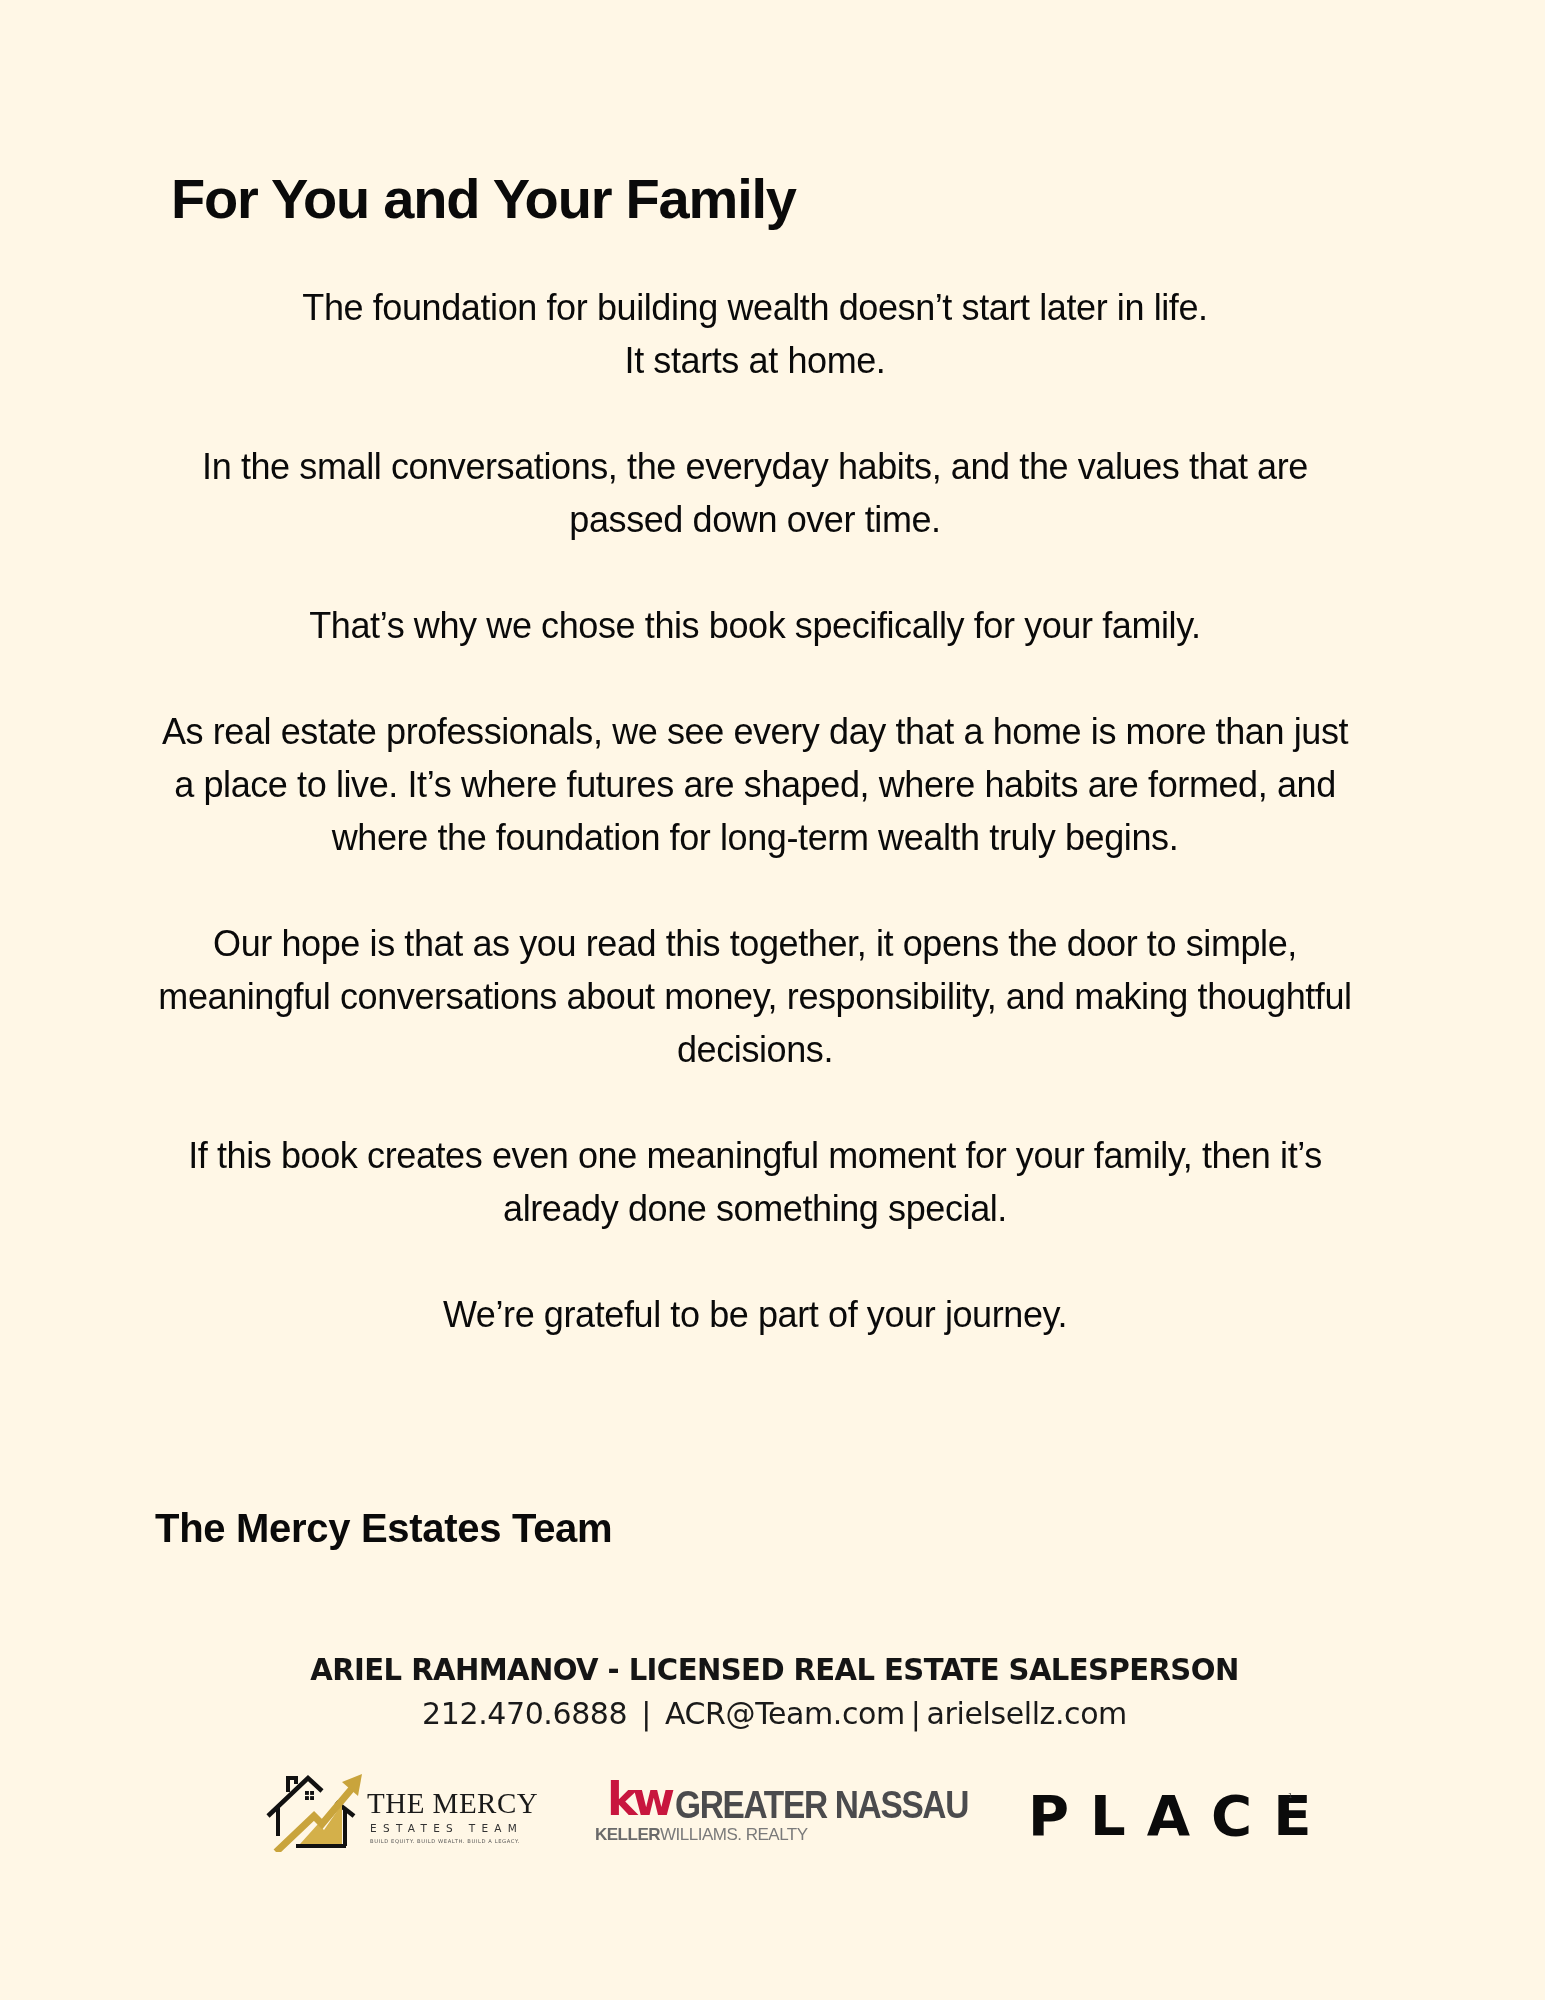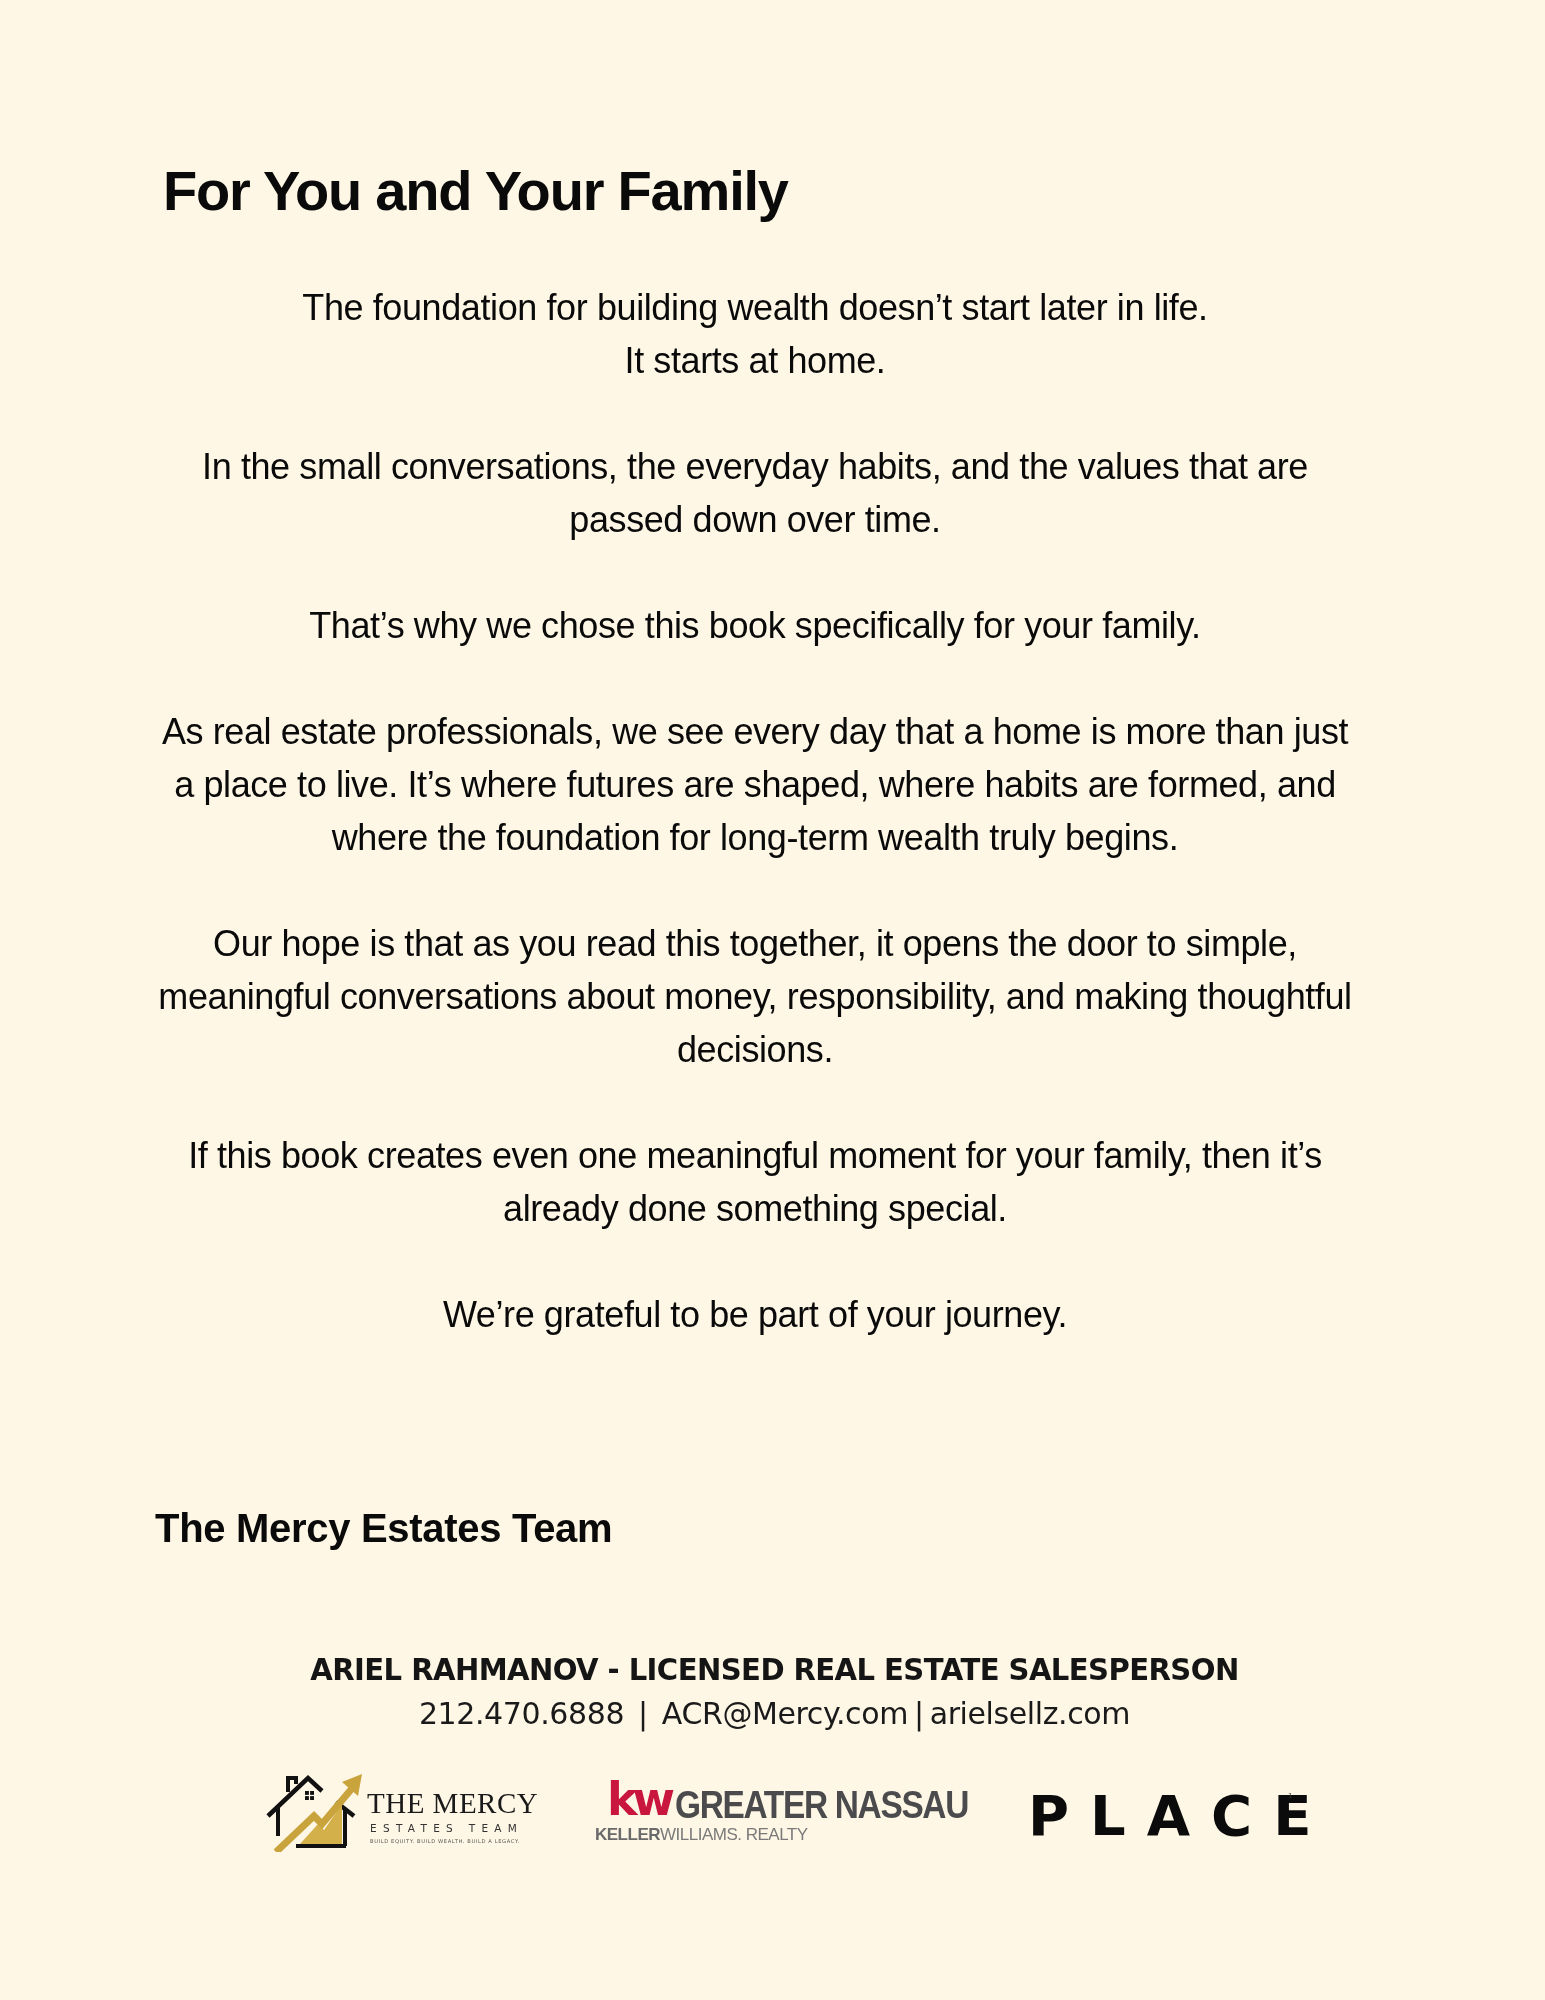--- a/index.html
+++ b/index.html
@@ -18,21 +18,21 @@
     .page {
       position: absolute;
       left: 155px;
       top: 0;
       width: 1240px;
     }
     .title {
       position: absolute;
       top: 150px;
       left: 0;
-      margin: 8px;
+      margin: 16px;
       font-family: "Liberation Sans", sans-serif;
       font-weight: 700;
       font-size: 56px;
       letter-spacing: -1.2px;
       line-height: 66px;
       white-space: nowrap;
     }
     .body-text {
       position: absolute;
       top: 281px;
@@ -217,21 +217,21 @@
     <p>If this book creates even one meaningful moment for your family, then it’s already done something special.</p>
     <p>We’re grateful to be part of your journey.</p>
   </div>
 
   <div class="signature">The Mercy Estates Team</div>
 </div>
 
 <div class="footer">
   <div class="agent-line">ARIEL RAHMANOV  - LICENSED REAL ESTATE SALESPERSON</div>
   <div class="contact-line">
-    <span>212.470.6888</span><span class="sep">|</span><span>ACR@Mercy.com</span><span class="sep2">|</span><span>arielsellz.com</span>
+    <span>212.470.6888</span><span class="sep">|</span><span>ACR@Team.com</span><span class="sep2">|</span><span>arielsellz.com</span>
   </div>
 </div>
 
 <div class="logos">
   <div class="mercy">
     <svg width="100" height="80" viewBox="0 0 100 80">
 
       <polyline points="26,20 26,6 34,6 34,12" fill="none" stroke="#111" stroke-width="4"></polyline>
 
       <polyline points="6,44 46,6 60,19" fill="none" stroke="#111" stroke-width="4.5"></polyline>

